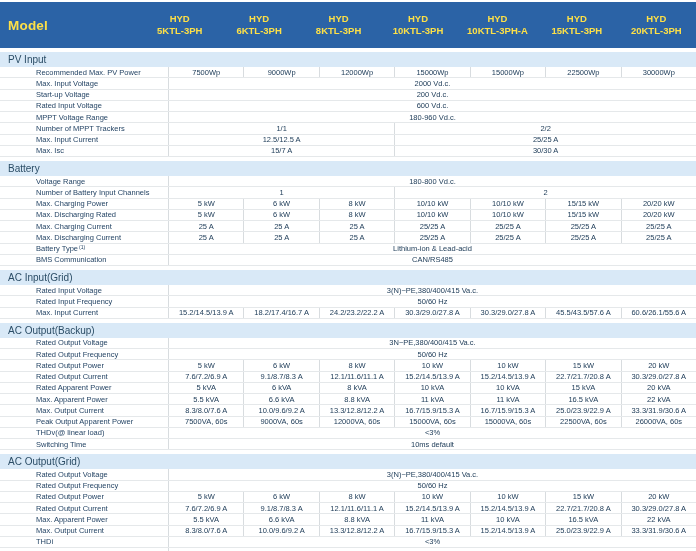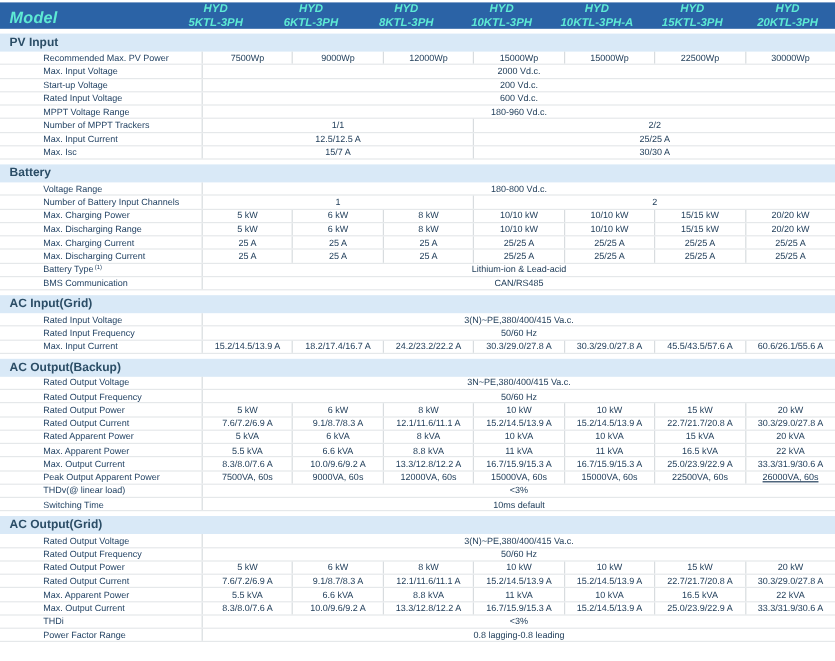--- a/index.html
+++ b/index.html
@@ -5,25 +5,25 @@
   :root{
     --header-bg:#2b63a6;
     --section-bg:#d9e9f7;
     --text:#1c3d5f;
     --border:#d8dcdf;
     --rowline:#e5e8ea;
   }
   *{box-sizing:border-box;}
   body{margin:0;background:#ffffff;font-family:"Liberation Sans",sans-serif;}
   .spec{width:696px;}
-  .hdr{display:grid;grid-template-columns:140px repeat(7,1fr);background:var(--header-bg);color:#5eead4;height:22px;margin-top:2px;align-items:center;font-style:italic;}
+  .hdr{display:grid;grid-template-columns:140px repeat(7,1fr);background:var(--header-bg);color:#fde047;height:46px;margin-top:2px;align-items:center;}
   .hdr-corner{font-size:13.5px;font-weight:700;padding-left:8px;letter-spacing:.2px;}
   .hdr-cell{text-align:center;font-size:9.5px;font-weight:700;line-height:1.3;}
   section{margin-top:4px;}
-  .band{height:15px;background:var(--section-bg);color:#2b4d66;font-size:10px;font-weight:700;display:flex;align-items:center;padding-left:8px;}
+  .band{height:15px;background:var(--section-bg);color:#2b4d66;font-size:10px;font-weight:400;display:flex;align-items:center;padding-left:8px;}
   .row{display:grid;grid-template-columns:140px repeat(7,1fr);height:11.25px;border-bottom:1px solid var(--rowline);align-items:stretch;padding-left:28px;}
   .lab{font-size:7.5px;color:var(--text);padding-left:8px;white-space:nowrap;display:flex;align-items:center;}
   .lab sup{font-size:5px;margin-left:1px;transform:translateY(-2px);}
   .cell{font-size:7.5px;color:#23405c;border-left:1px solid var(--border);display:flex;align-items:center;justify-content:center;white-space:nowrap;overflow:hidden;}
 </style>
 </head>
 <body>
 
 <div class="spec">
   <div class="hdr" id="hdr-row">
@@ -117,21 +117,21 @@
           <div class="lab">Max. Charging Power</div>
           <div class="cell" style="grid-column: span 1;">5 kW</div>
           <div class="cell" style="grid-column: span 1;">6 kW</div>
           <div class="cell" style="grid-column: span 1;">8 kW</div>
           <div class="cell" style="grid-column: span 1;">10/10 kW</div>
           <div class="cell" style="grid-column: span 1;">10/10 kW</div>
           <div class="cell" style="grid-column: span 1;">15/15 kW</div>
           <div class="cell" style="grid-column: span 1;">20/20 kW</div>
         </div>
         <div class="row">
-          <div class="lab">Max. Discharging Range</div>
+          <div class="lab">Max. Discharging Rated</div>
           <div class="cell" style="grid-column: span 1;">5 kW</div>
           <div class="cell" style="grid-column: span 1;">6 kW</div>
           <div class="cell" style="grid-column: span 1;">8 kW</div>
           <div class="cell" style="grid-column: span 1;">10/10 kW</div>
           <div class="cell" style="grid-column: span 1;">10/10 kW</div>
           <div class="cell" style="grid-column: span 1;">15/15 kW</div>
           <div class="cell" style="grid-column: span 1;">20/20 kW</div>
         </div>
         <div class="row">
           <div class="lab">Max. Charging Current</div>
@@ -244,21 +244,21 @@
           <div class="cell" style="grid-column: span 1;">33.3/31.9/30.6 A</div>
         </div>
         <div class="row">
           <div class="lab">Peak Output Apparent Power</div>
           <div class="cell" style="grid-column: span 1;">7500VA, 60s</div>
           <div class="cell" style="grid-column: span 1;">9000VA, 60s</div>
           <div class="cell" style="grid-column: span 1;">12000VA, 60s</div>
           <div class="cell" style="grid-column: span 1;">15000VA, 60s</div>
           <div class="cell" style="grid-column: span 1;">15000VA, 60s</div>
           <div class="cell" style="grid-column: span 1;">22500VA, 60s</div>
-          <div class="cell" style="grid-column: span 1; text-decoration: underline;">26000VA, 60s</div>
+          <div class="cell" style="grid-column: span 1;">26000VA, 60s</div>
         </div>
         <div class="row">
           <div class="lab">THDv(@ linear load)</div>
           <div class="cell" style="grid-column: span 7;">&lt;3%</div>
         </div>
         <div class="row">
           <div class="lab">Switching Time</div>
           <div class="cell" style="grid-column: span 7;">10ms default</div>
         </div>
       </section>

